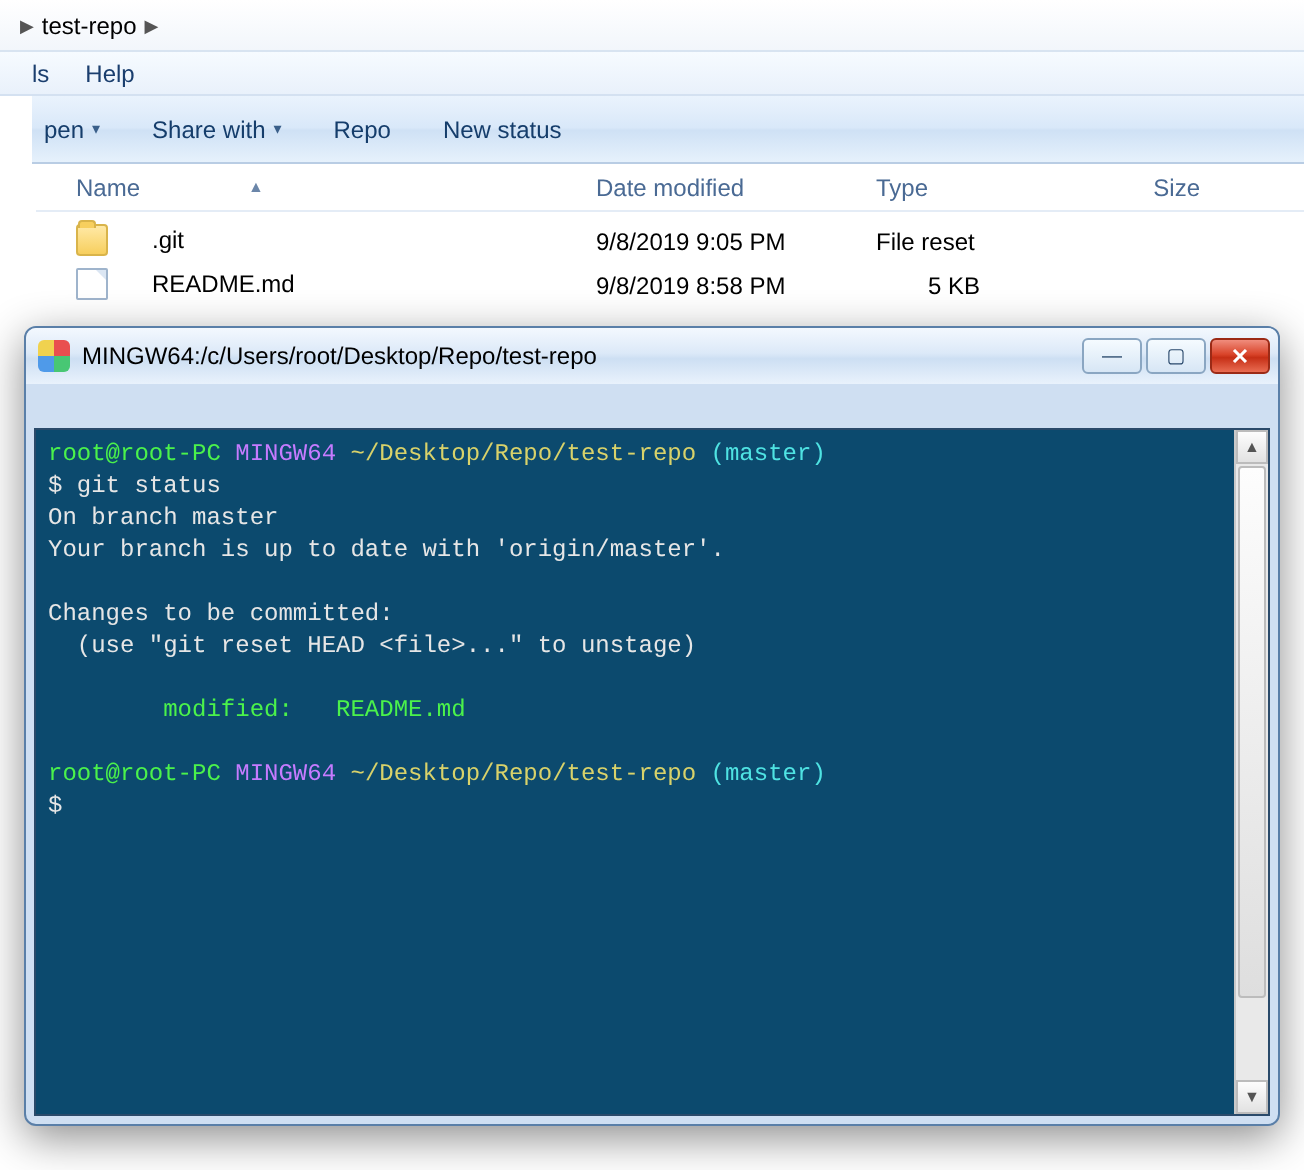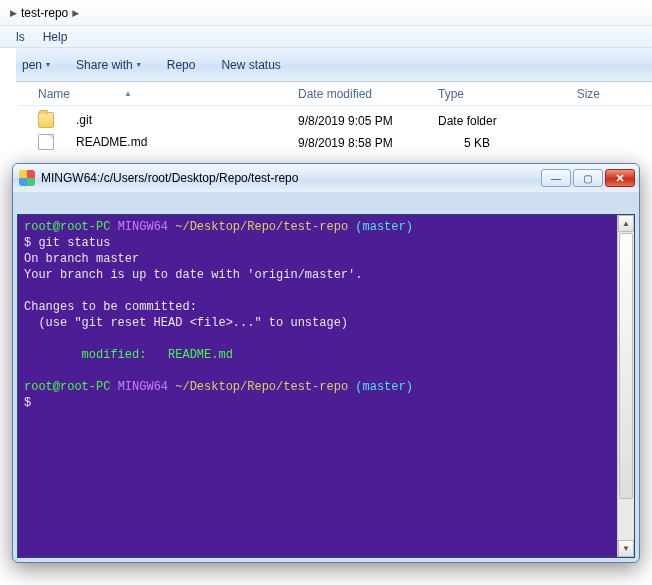--- a/index.html
+++ b/index.html
@@ -165,21 +165,21 @@
   }
   .term-body-wrap {
     flex: 1;
     margin: 0 4px 4px 4px;
     display:flex;
     background:#000;
     border:1px solid #2a4a6a;
   }
   .term-body {
     flex:1;
-    background: #4c1d95;
+    background: #0c4a6e;
     color: #e6e6e6;
     font-family: Consolas, "Courier New", monospace;
     font-size: 12px;
     line-height: 16px;
     padding: 4px 6px;
     white-space: pre;
     overflow: hidden;
   }
   .scroll-track {
     width: 17px;
@@ -254,21 +254,21 @@
       <div class="col-type"><span>Type</span></div>
       <div class="col-size"><span>Size</span></div>
     </div>
 
     <div class="filelist-row">
       <div class="col-name">
         <span class="file-icon icon-folder"></span>
         <span>.git</span>
       </div>
       <div class="col-date"><span>9/8/2019 9:05 PM</span></div>
-      <div class="col-type"><span>Date folder</span></div>
+      <div class="col-type"><span>File reset</span></div>
       <div class="col-size"><span></span></div>
     </div>
 
     <div class="filelist-row">
       <div class="col-name">
         <span class="file-icon icon-file"></span>
         <span>README.md</span>
       </div>
       <div class="col-date"><span>9/8/2019 8:58 PM</span></div>
       <div class="col-size"><span>5 KB</span></div>

